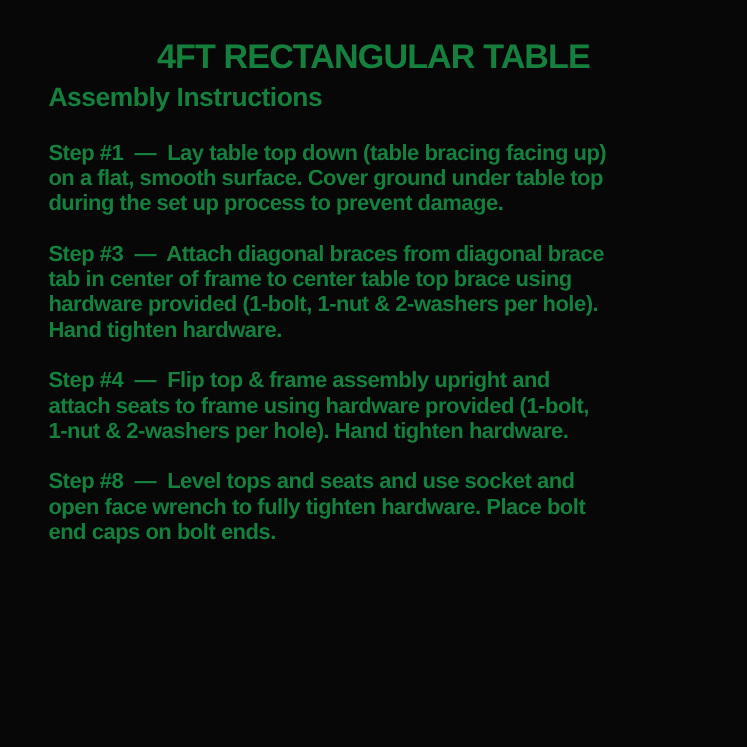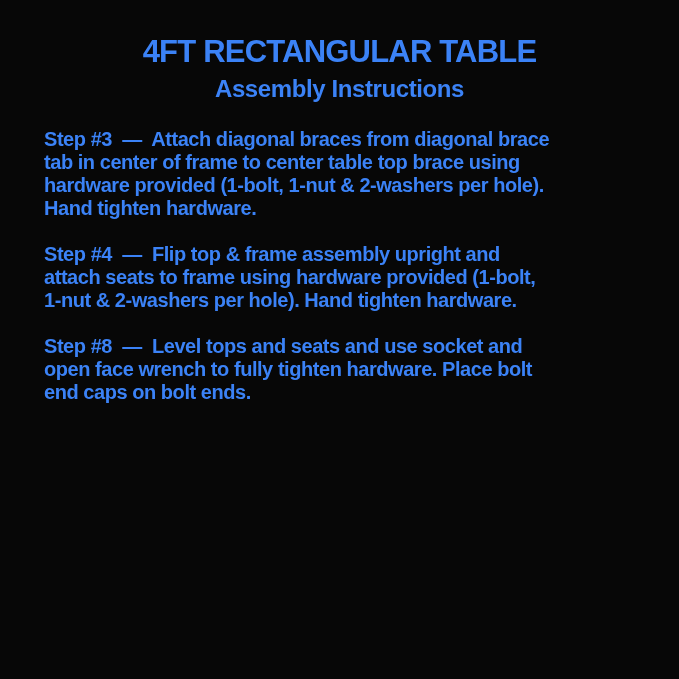--- a/index.html
+++ b/index.html
@@ -11,34 +11,34 @@
     height: 679px;
     background: #070707;
     overflow: hidden;
     font-family: "Liberation Sans", sans-serif;
   }
   .card {
     box-sizing: border-box;
     width: 679px;
     height: 679px;
     padding: 30px 30px 0 44px;
-    color: #3b82f6;
+    color: #15803d;
   }
   .title {
     margin: 0 14px 0 0;
     text-align: center;
     font-size: 31px;
     font-weight: 800;
     letter-spacing: -0.8px;
     line-height: 44px;
     white-space: nowrap;
   }
   .subtitle {
     margin: 0 14px 0 0;
-    text-align: center;
+    text-align: left;
     font-size: 24px;
     font-weight: 800;
     letter-spacing: -0.4px;
     line-height: 30px;
     white-space: nowrap;
   }
   .steps {
     margin-top: 24px;
   }
   .step {
@@ -50,20 +50,23 @@
     white-space: pre;
   }
 </style>
 </head>
 <body>
 
 <div class="card">
   <h1 class="title">4FT RECTANGULAR TABLE</h1>
   <h2 class="subtitle">Assembly Instructions</h2>
   <div class="steps">
+    <p class="step">Step #1  —  Lay table top down (table bracing facing up)
+on a flat, smooth surface. Cover ground under table top
+during the set up process to prevent damage.</p>
     <p class="step">Step #3  —  Attach diagonal braces from diagonal brace
 tab in center of frame to center table top brace using
 hardware provided (1-bolt, 1-nut &amp; 2-washers per hole).
 Hand tighten hardware.</p>
     <p class="step">Step #4  —  Flip top &amp; frame assembly upright and
 attach seats to frame using hardware provided (1-bolt,
 1-nut &amp; 2-washers per hole). Hand tighten hardware.</p>
     <p class="step">Step #8  —  Level tops and seats and use socket and
 open face wrench to fully tighten hardware. Place bolt
 end caps on bolt ends.</p>

